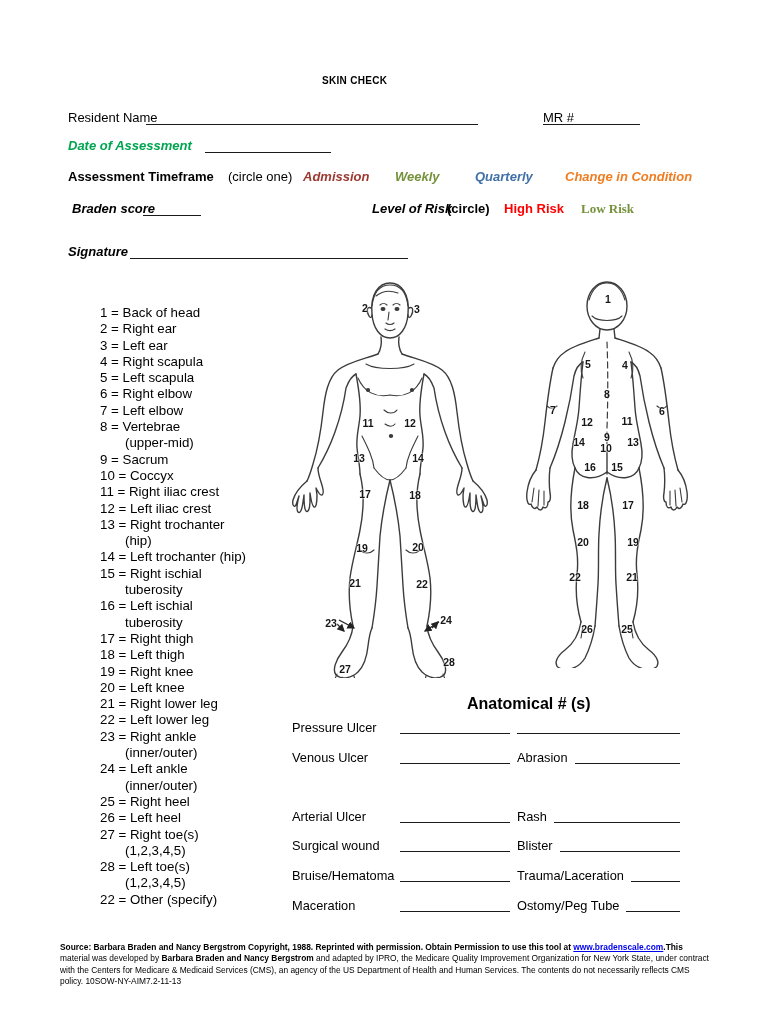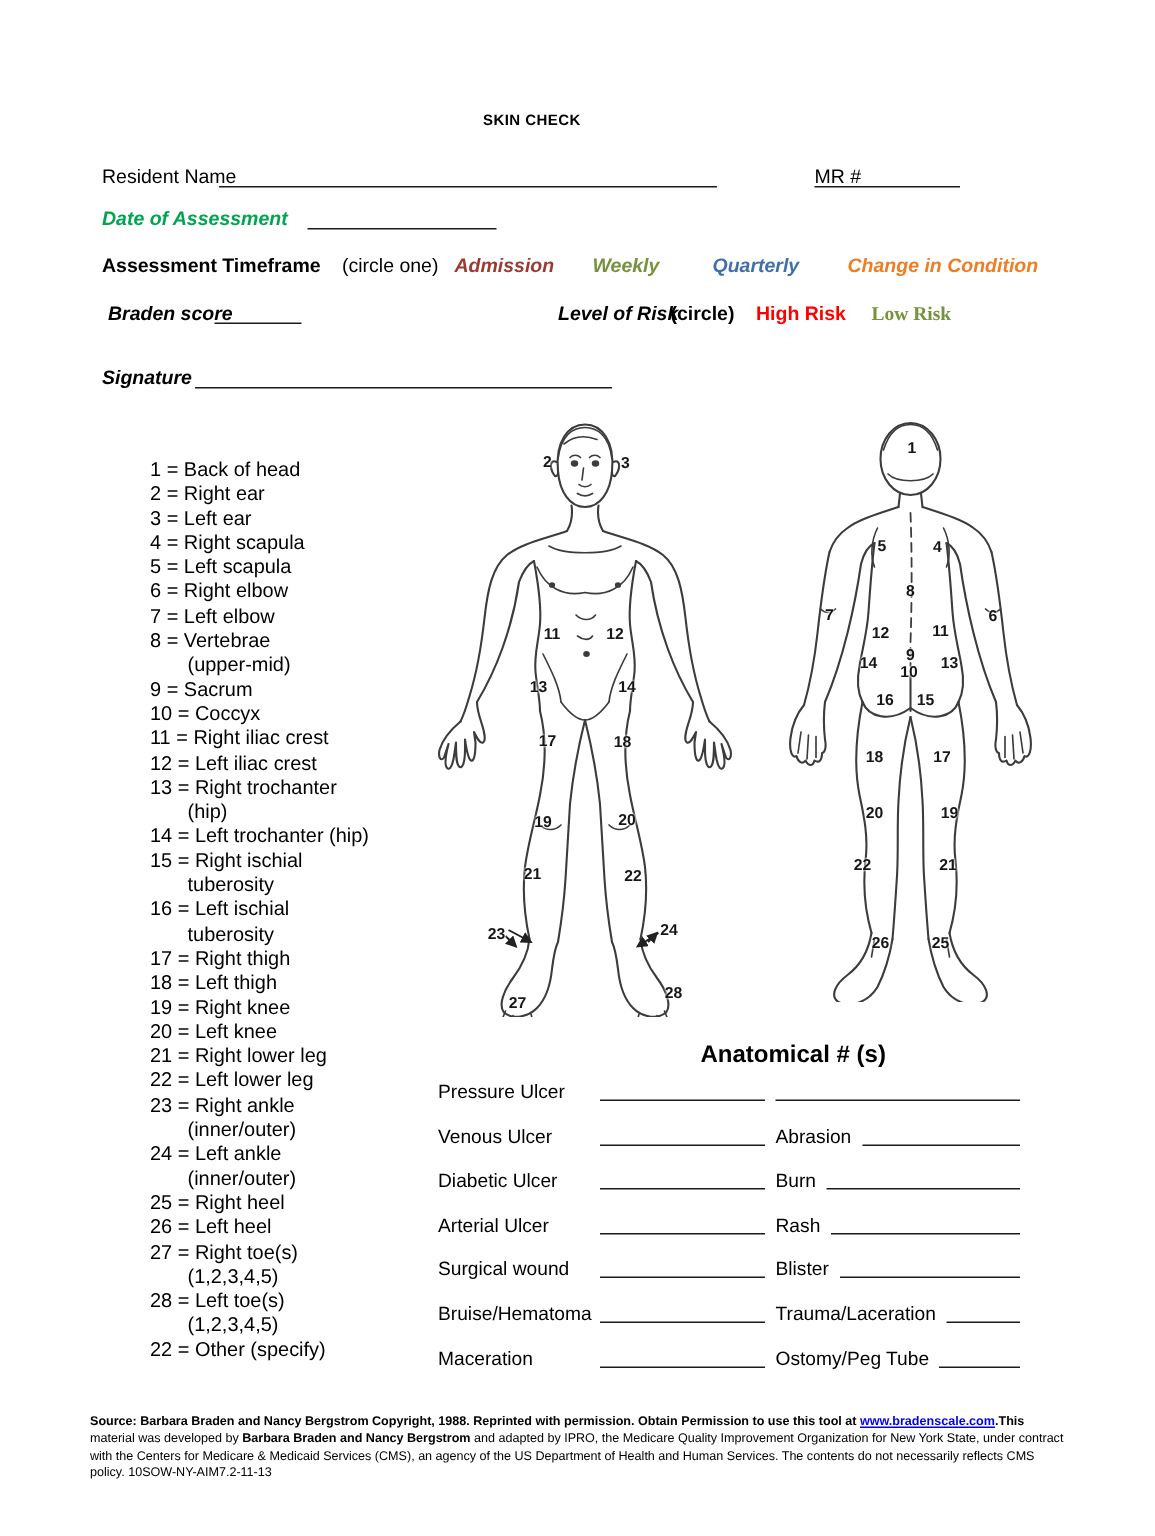--- a/index.html
+++ b/index.html
@@ -283,28 +283,20 @@
         </span>
       </div>
       <div class="ana-row" style="top: 29.6px;">
         <span class="ana-label">Venous Ulcer</span>
         <span class="ana-lline"></span>
         <span class="ana-right">
           <span class="ana-rlabel">Abrasion</span>
           <span class="ana-rline"></span>
         </span>
       </div>
-      <div class="ana-row" style="top: 59.2px;">
-        <span class="ana-label">Diabetic Ulcer</span>
-        <span class="ana-lline"></span>
-        <span class="ana-right">
-          <span class="ana-rlabel">Burn</span>
-          <span class="ana-rline"></span>
-        </span>
-      </div>
       <div class="ana-row" style="top: 88.8px;">
         <span class="ana-label">Arterial Ulcer</span>
         <span class="ana-lline"></span>
         <span class="ana-right">
           <span class="ana-rlabel">Rash</span>
           <span class="ana-rline"></span>
         </span>
       </div>
       <div class="ana-row" style="top: 148px;">
         <span class="ana-label">Bruise/Hematoma</span>

